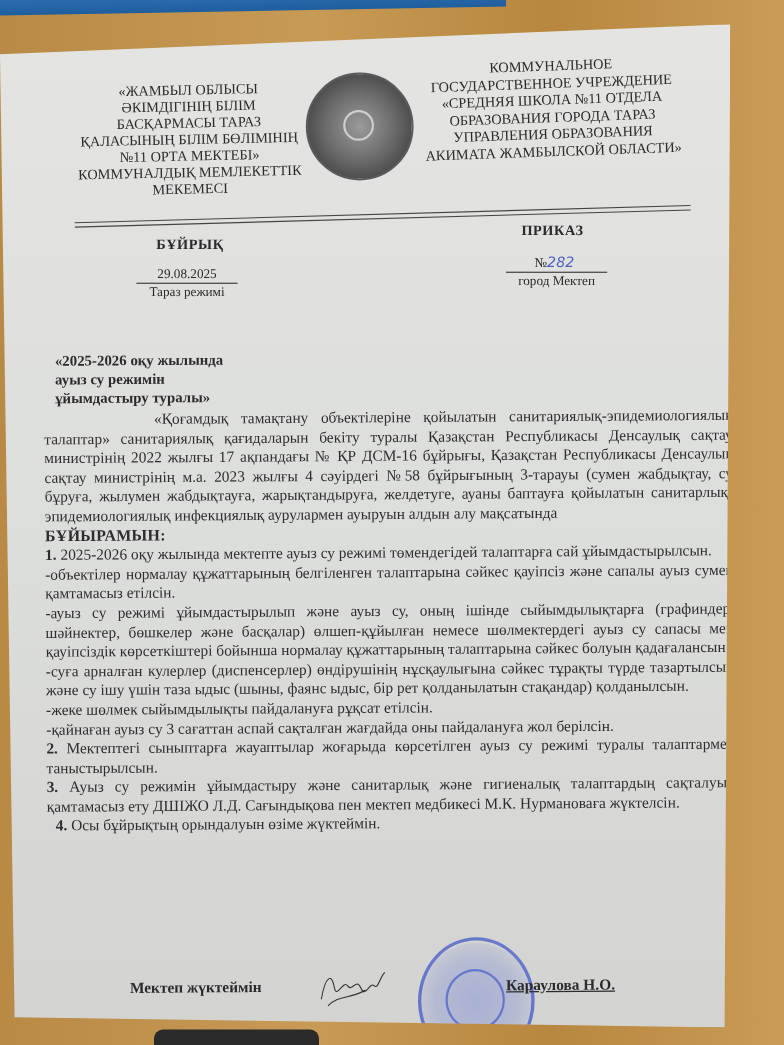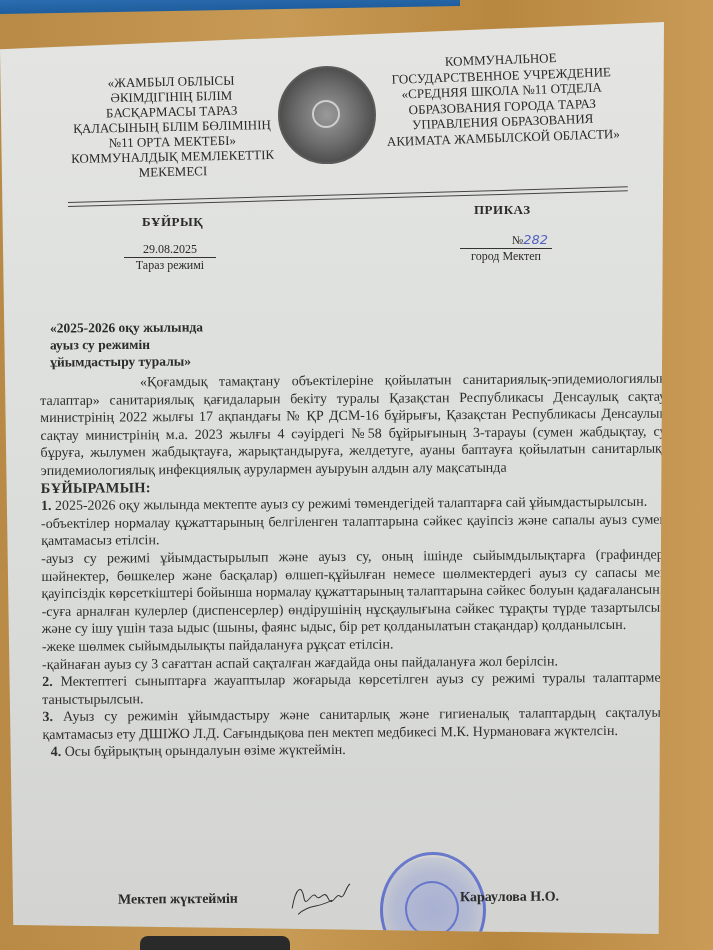--- a/index.html
+++ b/index.html
@@ -49,21 +49,21 @@
     .rule {
       position: absolute; left: 68px; top: 180px; width: 560px; height: 3px;
       border-top: 1.5px solid #444; border-bottom: 1px solid #444;
       transform: rotate(-1.6deg); transform-origin: left center;
     }
     .order-kz { position: absolute; left: 142px; top: 192px; font-size: 13px; font-weight: bold; letter-spacing: 0.5px; text-align: center; }
     .order-ru { position: absolute; left: 474px; top: 180px; font-size: 13px; font-weight: bold; letter-spacing: 0.5px; }
     .date-block { position: absolute; left: 126px; top: 220px; width: 88px; text-align: center; font-size: 12px; }
     .date-block .line { border-top: 1px solid #333; margin: 0 -2px; }
     .num-block { position: absolute; left: 460px; top: 210px; width: 92px; text-align: center; font-size: 12px; }
-    .num-block .num { text-align: right; padding-right: 4px; }
+    .num-block .num { text-align: center; padding-right: 4px; }
     .num-block .handw { color: #5060c0; font-family: "DejaVu Sans", sans-serif; font-style: italic; font-size: 13px; }
     .num-block .line { border-top: 1px solid #333; }
     .subject {
       position: absolute; left: 50px; top: 297px; font-size: 13.5px; font-weight: bold; line-height: 17px;
       transform: rotate(-0.4deg);
     }
     .body {
       position: absolute; left: 40px; top: 352px; width: 626px;
       font-size: 14px; line-height: 17.6px; text-align: justify; color: #2e2e2e;
       transform: rotate(-0.4deg); transform-origin: left top;
@@ -71,21 +71,21 @@
     .body p { margin: 0; }
     .indent { text-indent: 100px; }
     .decree { font-weight: bold; font-size: 14.5px; letter-spacing: 0.3px; }
     .b { font-weight: bold; }
     .item4 { padding-left: 8px; }
     .sign-row {
       position: absolute; left: 118px; top: 868px; width: 470px; font-size: 14px; font-weight: bold;
       transform: rotate(-0.4deg);
     }
     .sign-title { position: absolute; left: 0; top: 0; }
-    .sign-name { position: absolute; left: 342px; top: 0; }
+    .sign-name { position: absolute; left: 342px; top: 0; text-decoration: underline; }
     .signature {
       position: absolute; left: 170px; top: -12px; width: 70px; height: 40px;
     }
     .stamp {
       position: absolute; left: 380px; top: 830px; width: 100px; height: 110px; border-radius: 50%;
       border: 3px solid rgba(70,90,200,0.75);
       background: radial-gradient(circle, rgba(90,110,210,0.35) 0%, rgba(90,110,210,0.25) 50%, rgba(90,110,210,0.12) 70%, transparent 72%);
     }
     .stamp-inner {
       position: absolute; left: 22px; top: 26px; width: 50px; height: 52px; border-radius: 50%;

